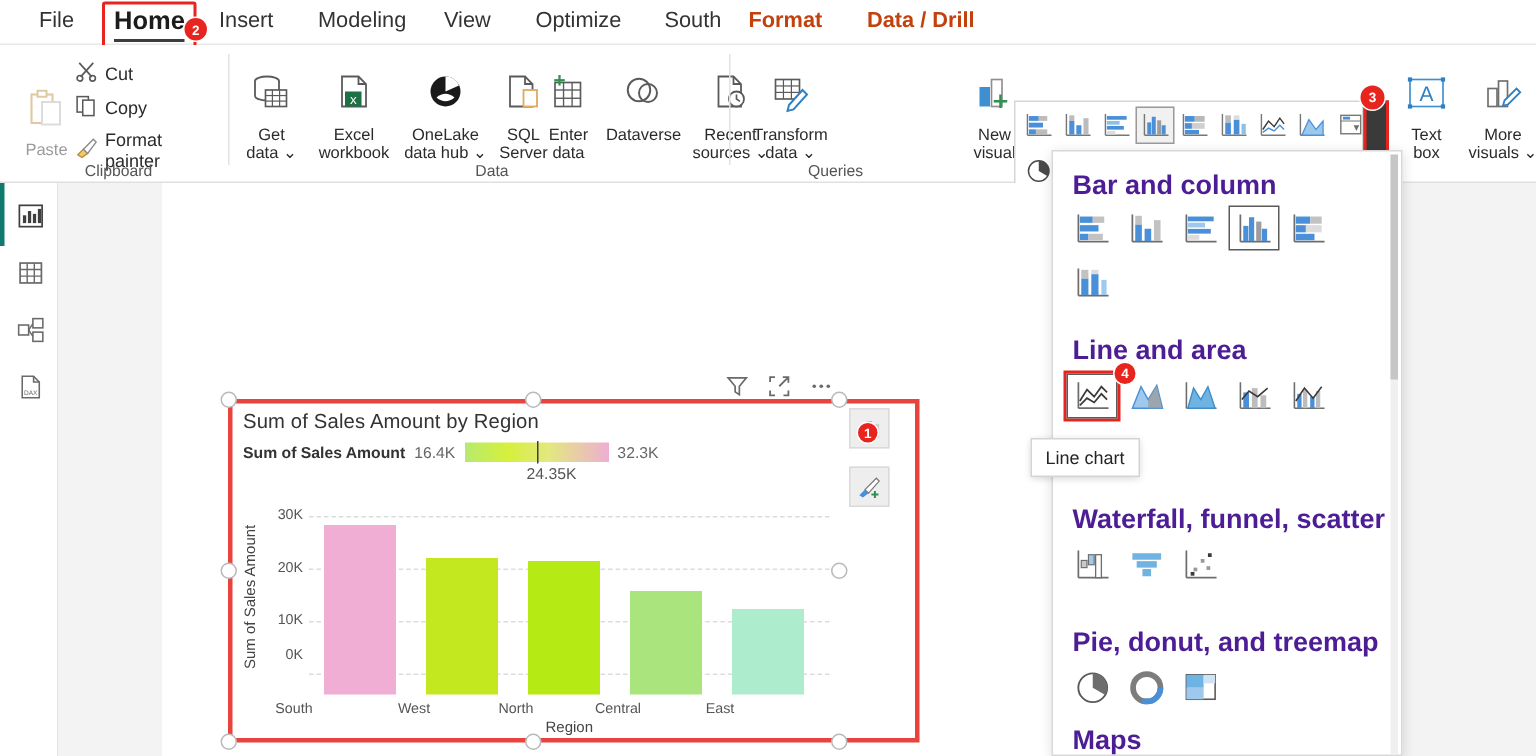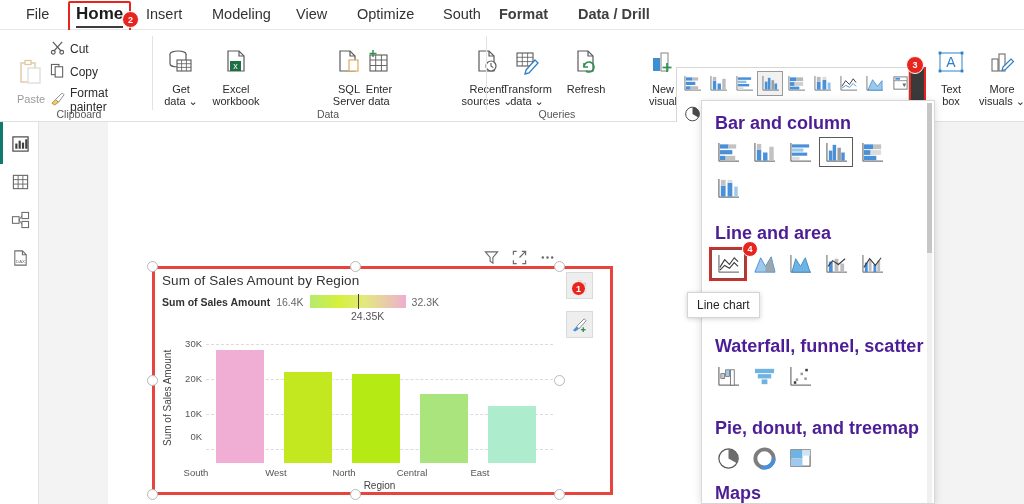--- a/index.html
+++ b/index.html
@@ -15,21 +15,21 @@
   .tabbar {
     position: absolute; top: 0; left: 0; width: 1024px; height: 30px;
     background: #ffffff;
     border-bottom: 1px solid #e8e8e8;
   }
   .tab {
     position: absolute; top: 3px;
     font-size: 14.5px; color: #333333; white-space: nowrap;
     padding: 3px 4px;
   }
-  .tab.bold { font-weight: bold; color: #404040; }
+  .tab.bold { font-weight: bold; color: #c2410c; }
   .tab-home-wrap {
     position: absolute; left: 68px; top: 1px;
     border: 2.5px solid #e8241e; border-radius: 2px;
     padding: 1px 6px 2px 6px;
   }
   .tab-home-wrap .lbl {
     font-size: 17px; color: #1c1c1c; font-weight: bold;
     border-bottom: 2px solid #3d3d3d; padding-bottom: 2px; display: block;
   }
   .badge {
@@ -297,20 +297,31 @@
             <path d="M7 3 h11 l5 5 v15 H7 Z" fill="#fff" stroke="#5a5a5a" stroke-width="1.2"></path>
             <path d="M18 3 v5 h5" fill="none" stroke="#5a5a5a" stroke-width="1.2"></path>
             <rect x="9" y="13" width="11" height="10" fill="#1d7044"></rect>
             <text x="14.5" y="21" font-size="9" fill="#fff" text-anchor="middle" font-family="sans-serif">x</text>
           </svg>
         </span>
         <span>Excel</span><br>
         <span>workbook</span>
       </div>
 
+      <div class="ritem" style="left:110px; top:18px; width:58px;">
+        <span class="ic">
+          <svg width="30" height="30" viewBox="0 0 30 30">
+            <circle cx="15" cy="13" r="10" fill="#1a1a1a"></circle>
+            <path d="M15 3 a10 10 0 0 1 9 6 l-9 4 Z" fill="#fff"></path>
+            <path d="M9 17 q6 -5 12 0 q-6 5 -12 0 Z" fill="#fff"></path>
+          </svg>
+        </span>
+        <span>OneLake</span><br>
+        <span>data hub</span><span> ⌄</span>
+      </div>
 
       <div class="ritem" style="left:170px; top:18px; width:42px;">
         <span class="ic">
           <svg width="30" height="30" viewBox="0 0 30 30">
             <path d="M6 3 h10 l5 5 v15 H6 Z" fill="#fff" stroke="#5a5a5a" stroke-width="1.2"></path>
             <path d="M16 3 v5 h5" fill="none" stroke="#5a5a5a" stroke-width="1.2"></path>
             <rect x="15" y="12" width="9" height="11" fill="#fff" stroke="#e0a95c" stroke-width="1.2"></rect>
           </svg>
         </span>
         <span>SQL</span><br>
@@ -326,20 +337,29 @@
             <line x1="11.7" y1="7" x2="11.7" y2="23" stroke="#5a5a5a" stroke-width="0.9"></line>
             <line x1="17.4" y1="7" x2="17.4" y2="23" stroke="#5a5a5a" stroke-width="0.9"></line>
             <line x1="9" y1="2" x2="9" y2="9" stroke="#2e9150" stroke-width="1.5"></line>
             <line x1="5.5" y1="5.5" x2="12.5" y2="5.5" stroke="#2e9150" stroke-width="1.5"></line>
           </svg>
         </span>
         <span>Enter</span><br>
         <span>data</span>
       </div>
 
+      <div class="ritem" style="left:240px; top:18px; width:62px;">
+        <span class="ic">
+          <svg width="30" height="30" viewBox="0 0 30 30">
+            <circle cx="12" cy="12" r="7.5" fill="none" stroke="#5a5a5a" stroke-width="1.3"></circle>
+            <circle cx="18" cy="14" r="6" fill="none" stroke="#5a5a5a" stroke-width="1.3"></circle>
+          </svg>
+        </span>
+        <span>Dataverse</span>
+      </div>
 
       <div class="ritem" style="left:300px; top:18px; width:58px;">
         <span class="ic">
           <svg width="30" height="30" viewBox="0 0 30 30">
             <path d="M7 3 h10 l5 5 v15 H7 Z" fill="#fff" stroke="#5a5a5a" stroke-width="1.2"></path>
             <path d="M17 3 v5 h5" fill="none" stroke="#5a5a5a" stroke-width="1.2"></path>
             <circle cx="19" cy="18" r="5" fill="#fff" stroke="#5a5a5a" stroke-width="1.2"></circle>
             <path d="M19 15 V18 l2.3 1.6" fill="none" stroke="#5a5a5a" stroke-width="1.1"></path>
           </svg>
         </span>
@@ -358,31 +378,20 @@
             <rect x="5" y="5" width="16" height="13" fill="#fff" stroke="#5a5a5a" stroke-width="1.1"></rect>
             <line x1="5" y1="9.3" x2="21" y2="9.3" stroke="#5a5a5a" stroke-width="0.8"></line>
             <line x1="5" y1="13.6" x2="21" y2="13.6" stroke="#5a5a5a" stroke-width="0.8"></line>
             <line x1="10.3" y1="5" x2="10.3" y2="18" stroke="#5a5a5a" stroke-width="0.8"></line>
             <line x1="15.6" y1="5" x2="15.6" y2="18" stroke="#5a5a5a" stroke-width="0.8"></line>
             <path d="M14 22 L23 12 L26 15 L17 25 L13 26 Z" fill="#fff" stroke="#2f7fc4" stroke-width="1.3"></path>
           </svg>
         </span>
         <span>Transform</span><br>
         <span>data</span><span> ⌄</span>
-      </div>
-      <div class="ritem" style="left:64px; top:18px; width:52px;">
-        <span class="ic">
-          <svg width="30" height="30" viewBox="0 0 30 30">
-            <path d="M7 3 h10 l5 5 v15 H7 Z" fill="#fff" stroke="#5a5a5a" stroke-width="1.2"></path>
-            <path d="M17 3 v5 h5" fill="none" stroke="#5a5a5a" stroke-width="1.2"></path>
-            <path d="M13 19 a5 5 0 1 1 2 4" fill="none" stroke="#2e9150" stroke-width="1.6"></path>
-            <path d="M13 15 l0 4 l4 0" fill="none" stroke="#2e9150" stroke-width="1.6"></path>
-          </svg>
-        </span>
-        <span>Refresh</span>
       </div>
       <div class="glabel" style="left:6px; width:110px;">Queries</div>
 
     </div>
 
     <div class="rgroup" style="left:634px; width:390px;">
       <div class="ritem" style="left:6px; top:18px; width:46px;">
         <span class="ic">
           <svg width="30" height="30" viewBox="0 0 30 30">
             <rect x="5" y="10" width="7" height="13" fill="#3d8fd1"></rect>

